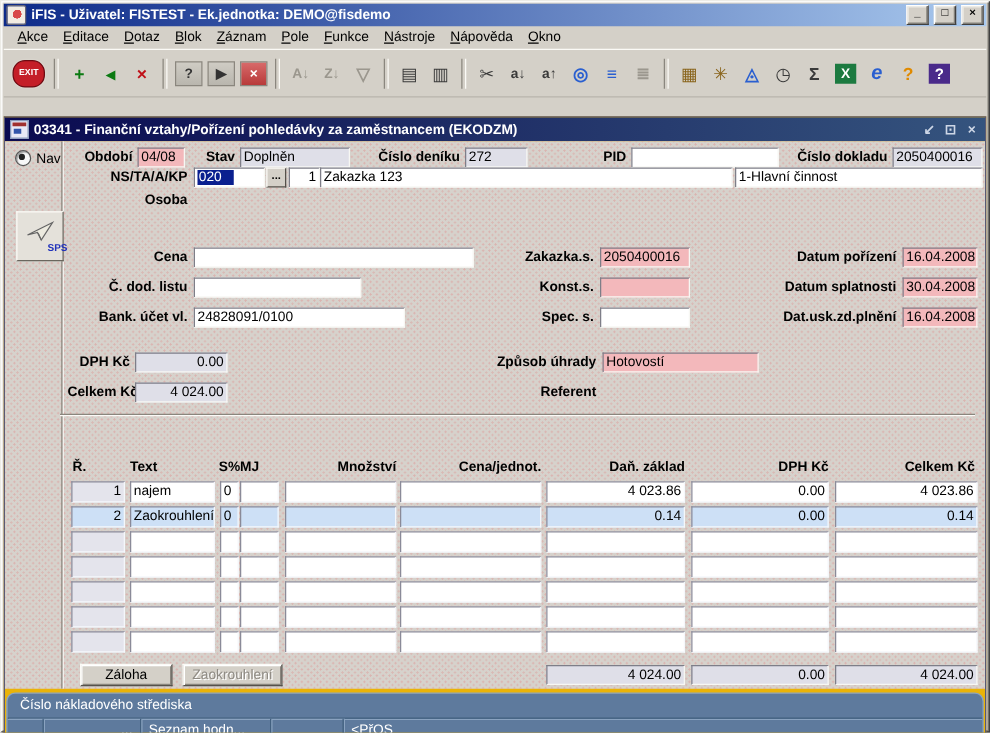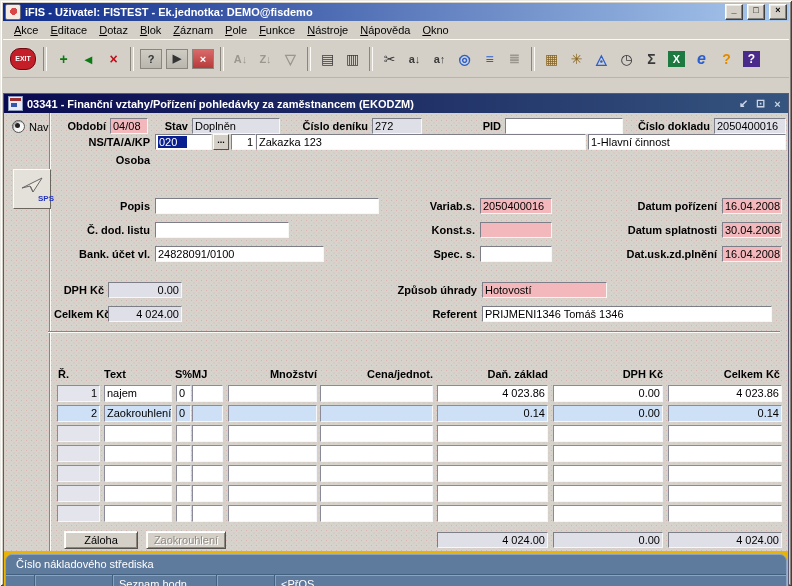--- a/index.html
+++ b/index.html
@@ -188,23 +188,23 @@
 
       <div class="lbl" style="left:56px;top:22px;width:90px">NS/TA/A/KP</div>
       <div class="fld" style="left:151px;top:21px;width:51px"><span class="sel-text">020</span></div>
       <div class="mini-btn" style="left:209px;top:21px">...</div>
       <div class="fld num" style="left:227px;top:21px;width:19px">1</div>
       <div class="fld" style="left:252px;top:21px;width:324px">Zakazka 123</div>
       <div class="fld" style="left:584px;top:21px;width:192px">1-Hlavní činnost</div>
 
       <div class="lbl" style="left:76px;top:40px;width:70px">Osoba</div>
 
-      <div class="lbl" style="left:76px;top:86px;width:70px">Popis</div>
+      <div class="lbl" style="left:76px;top:86px;width:70px">Cena</div>
       <div class="fld" style="left:151px;top:85px;width:218px"></div>
-      <div class="lbl" style="left:411px;top:86px;width:60px">Variab.s.</div>
+      <div class="lbl" style="left:411px;top:86px;width:60px">Zakazka.s.</div>
       <div class="fld pink" style="left:476px;top:85px;width:66px">2050400016</div>
       <div class="lbl" style="left:605px;top:86px;width:108px">Datum pořízení</div>
       <div class="fld pink" style="left:718px;top:85px;width:54px">16.04.2008</div>
 
       <div class="lbl" style="left:66px;top:110px;width:80px">Č. dod. listu</div>
       <div class="fld" style="left:151px;top:109px;width:128px"></div>
       <div class="lbl" style="left:411px;top:110px;width:60px">Konst.s.</div>
       <div class="fld pink" style="left:476px;top:109px;width:66px"></div>
       <div class="lbl" style="left:605px;top:110px;width:108px">Datum splatnosti</div>
       <div class="fld pink" style="left:718px;top:109px;width:54px">30.04.2008</div>
@@ -216,21 +216,20 @@
       <div class="lbl" style="left:605px;top:134px;width:108px">Dat.usk.zd.plnění</div>
       <div class="fld pink" style="left:718px;top:133px;width:54px">16.04.2008</div>
 
       <div class="lbl" style="left:50px;top:170px;width:50px">DPH Kč</div>
       <div class="fld grey num" style="left:104px;top:169px;width:68px">0.00</div>
       <div class="lbl" style="left:368px;top:170px;width:105px">Způsob úhrady</div>
       <div class="fld pink" style="left:478px;top:169px;width:119px">Hotovostí</div>
       <div class="lbl" style="left:50px;top:194px;width:50px">Celkem Kč</div>
       <div class="fld grey num" style="left:104px;top:193px;width:68px">4 024.00</div>
       <div class="lbl" style="left:398px;top:194px;width:75px">Referent</div>
-      <div class="fld" style="left:478px;top:193px;width:284px">PRIJMENI1346 Tomáš 1346</div>
 
       <div class="groove" style="top:218px"></div>
 
       <div class="thead" style="left:54px;top:255px">Ř.</div>
       <div class="thead" style="left:100px;top:255px">Text</div>
       <div class="thead" style="left:171px;top:255px">S%</div>
       <div class="thead" style="left:188px;top:255px">MJ</div>
       <div class="thead num" style="left:224px;top:255px;width:89px">Množství</div>
       <div class="thead num" style="left:316px;top:255px;width:113px">Cena/jednot.</div>
       <div class="thead num" style="left:433px;top:255px;width:111px">Daň. základ</div>

